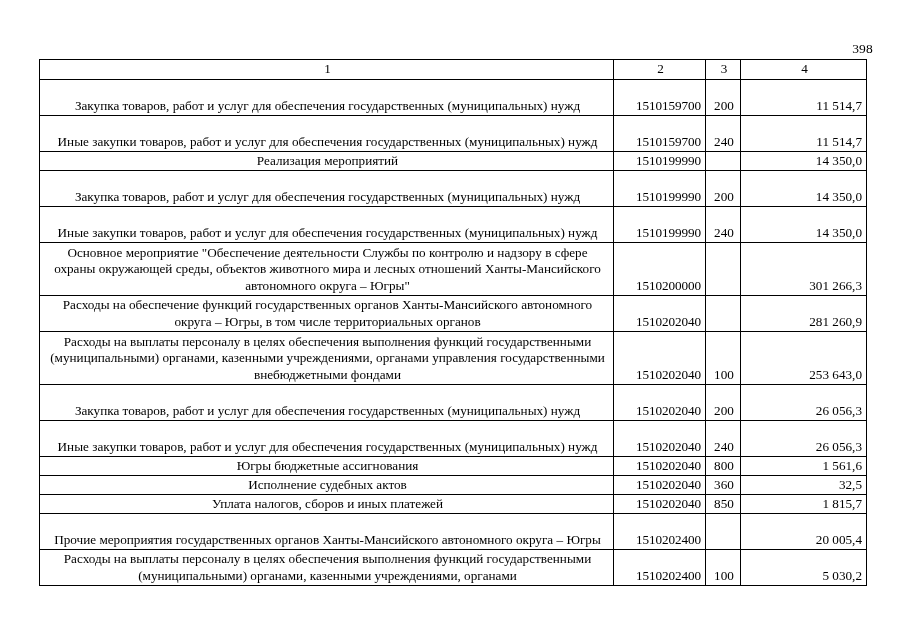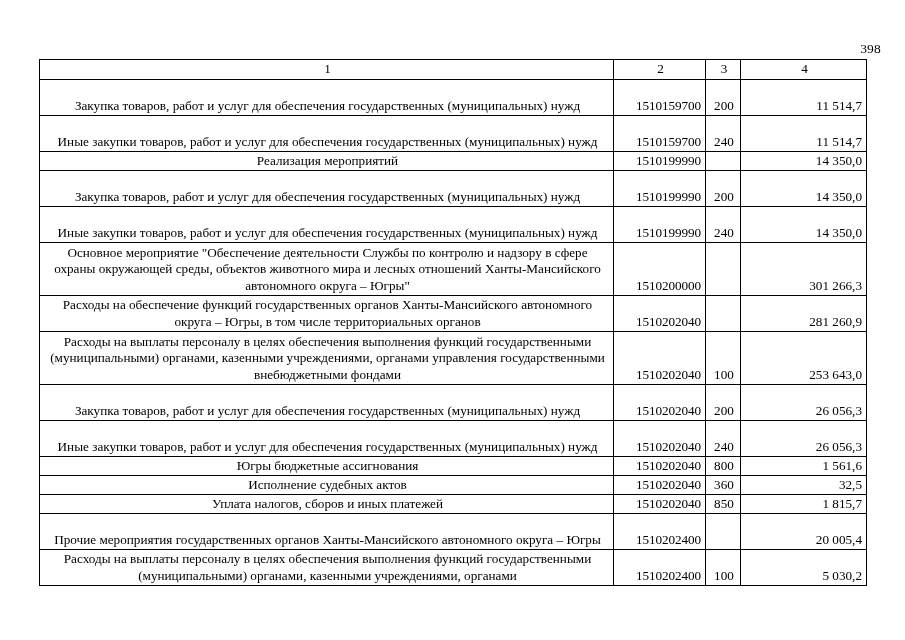--- a/index.html
+++ b/index.html
@@ -20,21 +20,21 @@
   .page {
     position: absolute;
     left: 0;
     top: 0;
     width: 905px;
     height: 640px;
   }
 
   .page-number {
     position: absolute;
-    right: 24px;
+    right: 32px;
     top: 42px;
     font-size: 13.5px;
     line-height: 14px;
     letter-spacing: 0.2px;
     text-align: right;
     margin-left: 21px;
   }
 
   .table-wrap {
     position: absolute;

